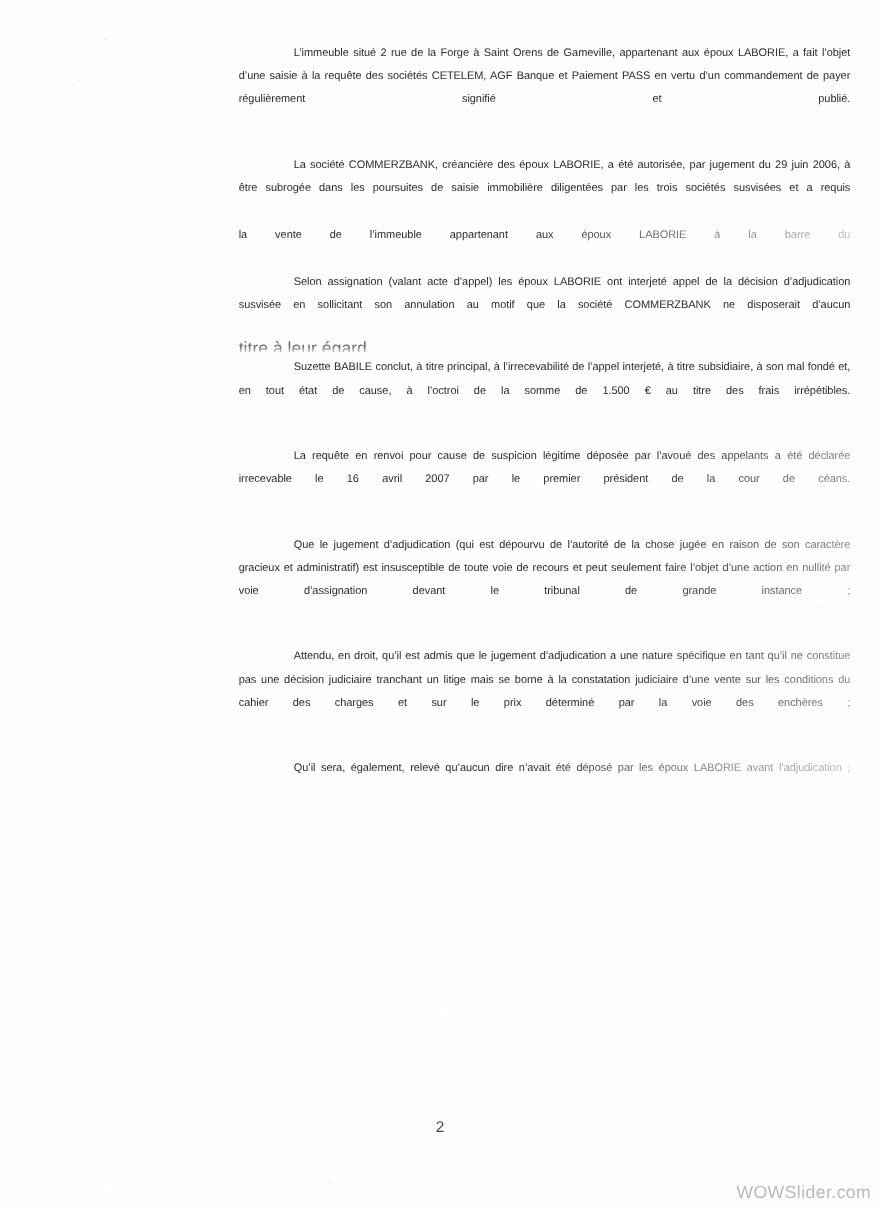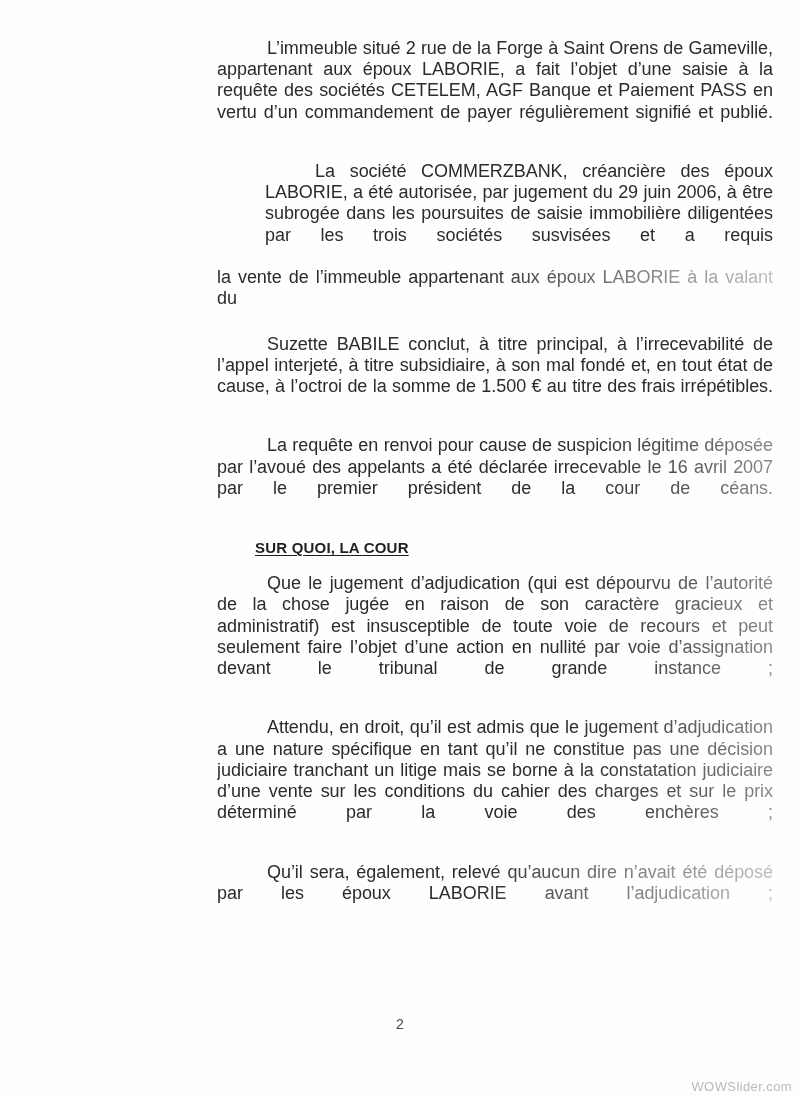--- a/index.html
+++ b/index.html
@@ -34,21 +34,21 @@
     position: absolute;
     left: 217px;
     top: 38px;
     width: 556px;
   }
 
   p.para {
     margin: 0 0 17px 0;
     text-align: justify;
     text-indent: 50px;
-    font-size: 18px;
+    font-size: 10px;
     line-height: 21.2px;
     color: #2b2b2b;
     letter-spacing: -0.05px;
     word-spacing: 0.2px;
     position: relative;
   }
 
   
   p.para::after {
     content: "";
@@ -108,21 +108,21 @@
     text-align: center;
     font-size: 14px;
     color: #4a4a4a;
     font-family: "Liberation Sans", sans-serif;
   }
 
   #watermark {
     position: absolute;
     right: 8px;
     bottom: 6px;
-    font-size: 13px;
+    font-size: 16px;
     letter-spacing: 0.4px;
     color: #b9b9b9;
     font-family: "Liberation Sans", sans-serif;
     user-select: none;
     text-align: right;
   }
 
   .spacer-gap { height: 3px; }
 </style>
 </head>
@@ -159,34 +159,37 @@
       <circle cx="700" cy="1014" r="0.5"></circle>
       <circle cx="236" cy="614" r="0.5"></circle>
       <circle cx="470" cy="233" r="0.5"></circle>
     </g>
   </svg>
 
   <div id="doc-body">
 
     <p class="para">L’immeuble situé 2 rue de la Forge à Saint Orens de Gameville, appartenant aux époux LABORIE, a fait l’objet d’une saisie à la requête des sociétés CETELEM, AGF Banque et Paiement PASS en vertu d’un commandement de payer régulièrement signifié et publié.</p>
 
-    <p class="para" style="margin-bottom:0;margin-left:48px;">La société COMMERZBANK, créancière des époux LABORIE, a été autorisée, par jugement du 29 juin 2006, à être subrogée dans les poursuites de saisie immobilière diligentées par les trois sociétés susvisées et a requis</p>
-
-    <p class="para line-faded edgefade-strong" style="margin-bottom:0; text-indent:0;">la vente de l’immeuble appartenant aux époux LABORIE à la valant du</p>
-
-
+    <p class="para" style="margin-bottom:0;">La société COMMERZBANK, créancière des époux LABORIE, a été autorisée, par jugement du 29 juin 2006, à être subrogée dans les poursuites de saisie immobilière diligentées par les trois sociétés susvisées et a requis</p>
+
+    <p class="para line-faded edgefade-strong" style="margin-bottom:0; text-indent:0;">la vente de l’immeuble appartenant aux époux LABORIE à la barre du</p>
+
+
+    <div class="clip-last">
+      <p class="para" style="margin-bottom:0;">Selon assignation (valant acte d’appel) les époux LABORIE ont interjeté appel de la décision d’adjudication susvisée en sollicitant son annulation au motif que la société COMMERZBANK ne disposerait d’aucun</p>
+      <span class="clipline">titre à leur égard</span>
+    </div>
 
     <div class="spacer-gap"></div>
 
     <p class="para" style="margin-top:0;">Suzette BABILE conclut, à titre principal, à l’irrecevabilité de l’appel interjeté, à titre subsidiaire, à son mal fondé et, en tout état de cause, à l’octroi de la somme de 1.500 € au titre des frais irrépétibles.</p>
 
 
     <p class="para edgefade">La requête en renvoi pour cause de suspicion légitime déposée par l’avoué des appelants a été déclarée irrecevable le 16 avril 2007 par le premier président de la cour de céans.</p>
 
-    <h2 class="heading">SUR QUOI, LA COUR</h2>
 
     <p class="para edgefade">Que le jugement d’adjudication (qui est dépourvu de l’autorité de la chose jugée en raison de son caractère gracieux et administratif) est insusceptible de toute voie de recours et peut seulement faire l’objet d’une action en nullité par voie d’assignation devant le tribunal de grande instance ;</p>
 
     <p class="para edgefade">Attendu, en droit, qu’il est admis que le jugement d’adjudication a une nature spécifique en tant qu’il ne constitue pas une décision judiciaire tranchant un litige mais se borne à la constatation judiciaire d’une vente sur les conditions du cahier des charges et sur le prix déterminé par la voie des enchères ;</p>
 
     <p class="para fade-mid edgefade-strong">Qu’il sera, également, relevé qu’aucun dire n’avait été déposé par les époux LABORIE avant l’adjudication ;</p>
 
   </div>
 
   <div id="page-number">2</div>

